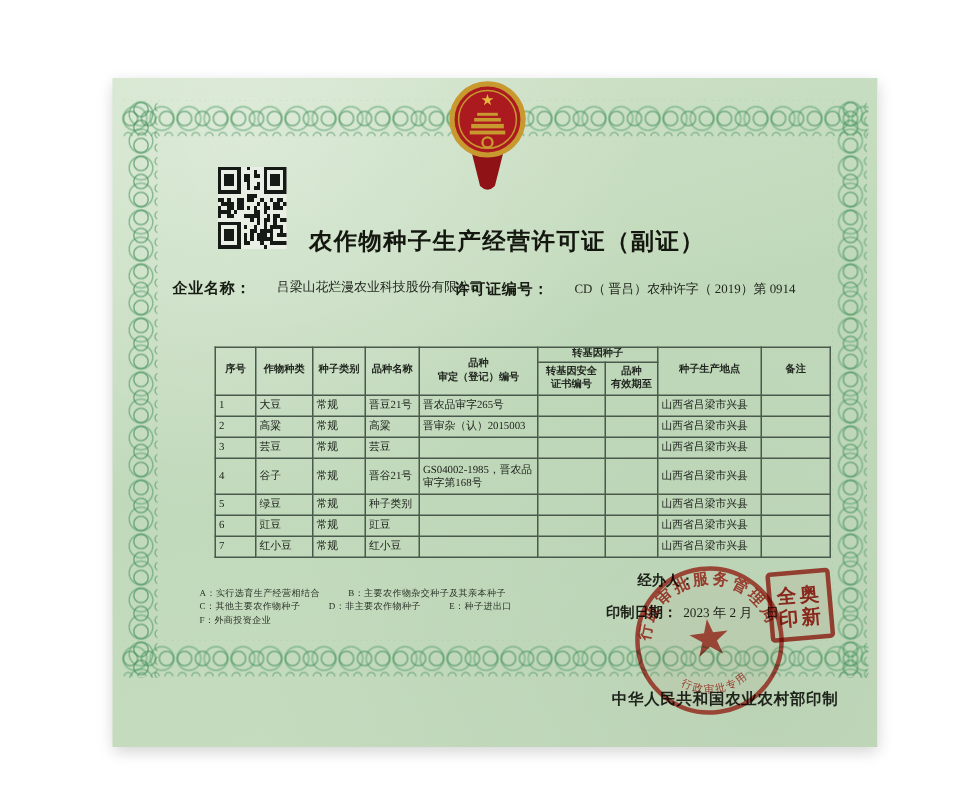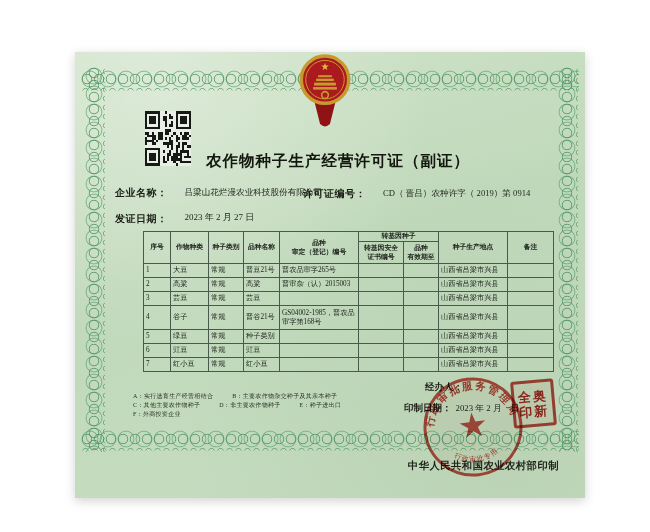--- a/index.html
+++ b/index.html
@@ -229,23 +229,20 @@
     </svg>
 
     <div class="title">农作物种子生产经营许可证（副证）</div>
 
     <div class="field f-company">
       <span class="lbl">企业名称：</span><span class="val">吕梁山花烂漫农业科技股份有限公司</span>
     </div>
     <div class="field f-license">
       <span class="lbl">许可证编号：</span><span class="val">CD（ 晋吕）农种许字（ 2019）第 0914</span>
     </div>
-    <div class="field f-issue">
-      <span class="lbl">发证日期：</span><span class="val">2023 年 2 月 27 日</span>
-    </div>
 
     <div class="tablewrap">
       <table class="seed">
         <colgroup>
           <col style="width:27px">
             <col style="width:38px">
             <col style="width:35px">
             <col style="width:36px">
           <col style="width:79px">
             <col style="width:45px">

